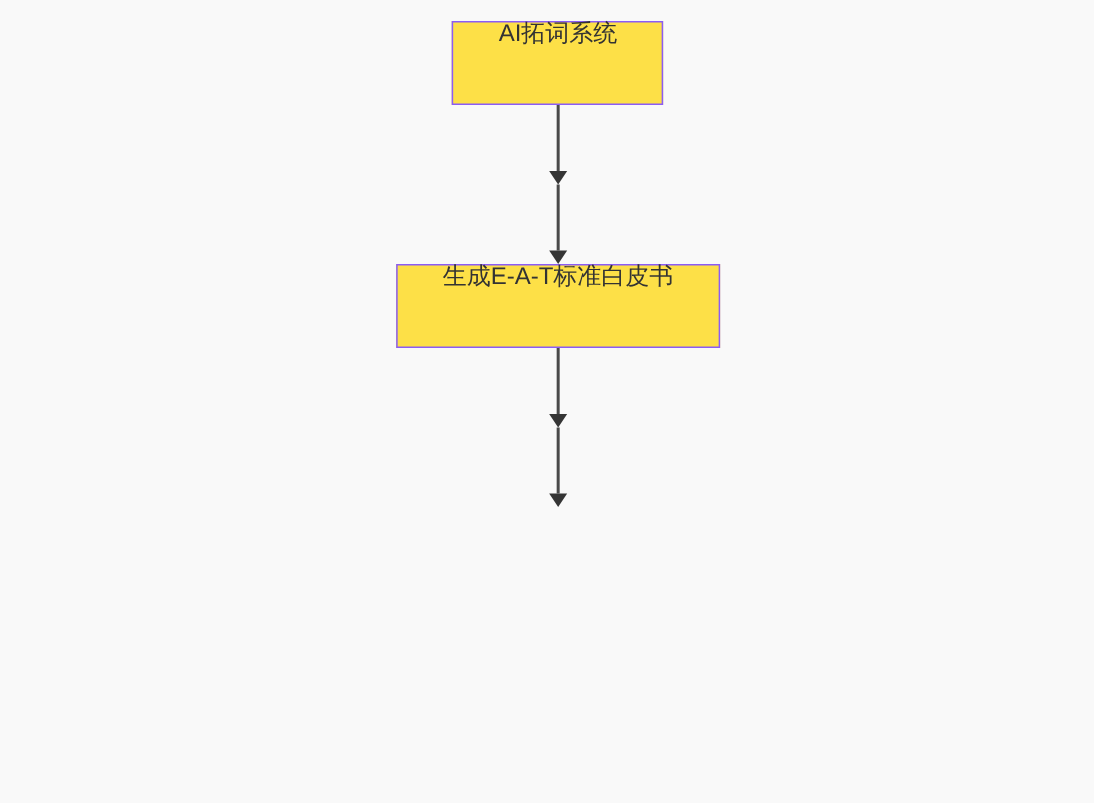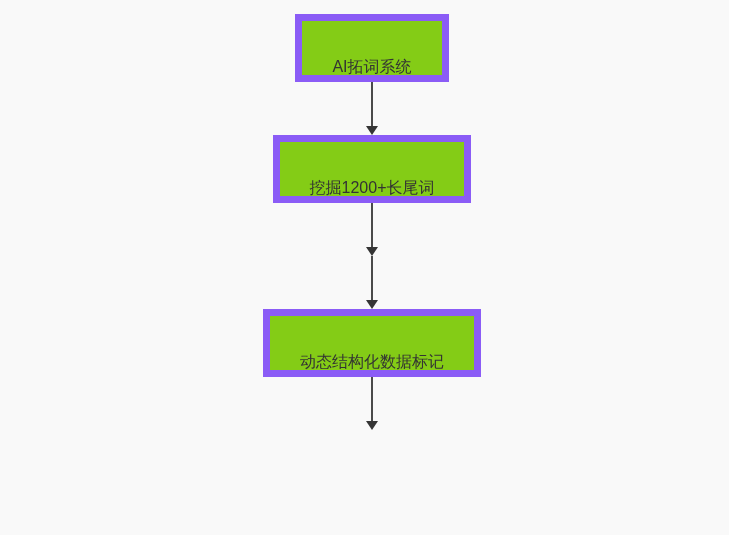--- a/index.html
+++ b/index.html
@@ -19,24 +19,24 @@
     left: 372px;
     top: 14px;
     transform: translateX(-50%);
     display: flex;
     flex-direction: column;
     align-items: center;
   }
   .flow-node {
     height: 54px;
     padding: 0 30px;
-    background: #84cc16;
-    border: 7px solid #8b5cf6;
+    background: #fde047;
+    border: 1px solid #8b5cf6;
     display: flex;
-    align-items: flex-end;
+    align-items: flex-start;
     justify-content: center;
     box-sizing: content-box;
     white-space: nowrap;
   }
   .flow-node .node-label {
     font-size: 16px;
     color: #333333;
     line-height: 1;
   }
   .connector {
@@ -65,38 +65,35 @@
 
   <div class="flow-node">
     <span class="node-label">AI拓词系统</span>
   </div>
 
   <div class="connector">
     <div class="line"></div>
     <div class="arrowhead"></div>
   </div>
 
+
+  <div class="connector">
+    <div class="line"></div>
+    <div class="arrowhead"></div>
+  </div>
+
   <div class="flow-node">
-    <span class="node-label">挖掘1200+长尾词</span>
+    <span class="node-label">生成E-A-T标准白皮书</span>
   </div>
 
   <div class="connector">
     <div class="line"></div>
     <div class="arrowhead"></div>
   </div>
 
 
   <div class="connector">
     <div class="line"></div>
     <div class="arrowhead"></div>
   </div>
 
-  <div class="flow-node">
-    <span class="node-label">动态结构化数据标记</span>
-  </div>
-
-  <div class="connector">
-    <div class="line"></div>
-    <div class="arrowhead"></div>
-  </div>
-
 
 </div>
 
 </body></html>

